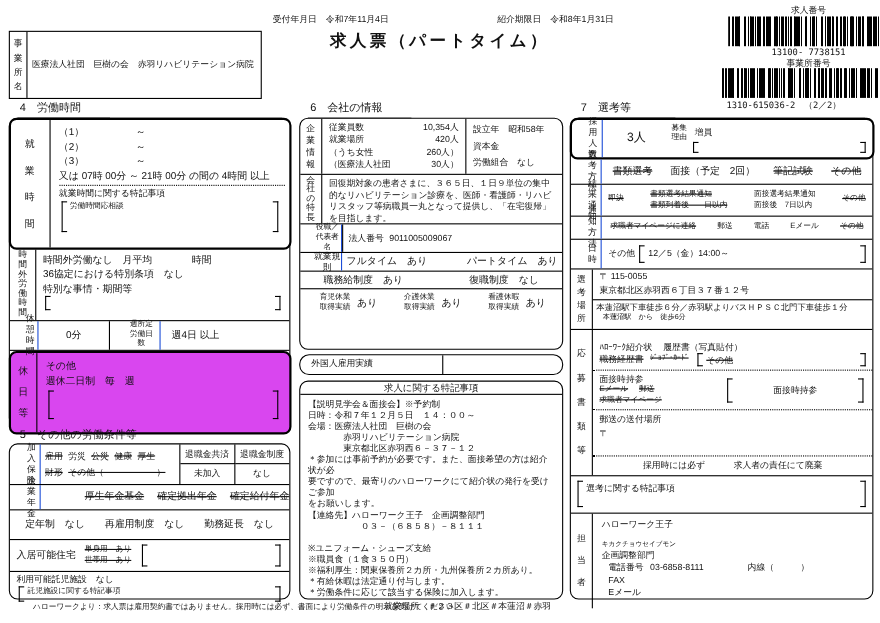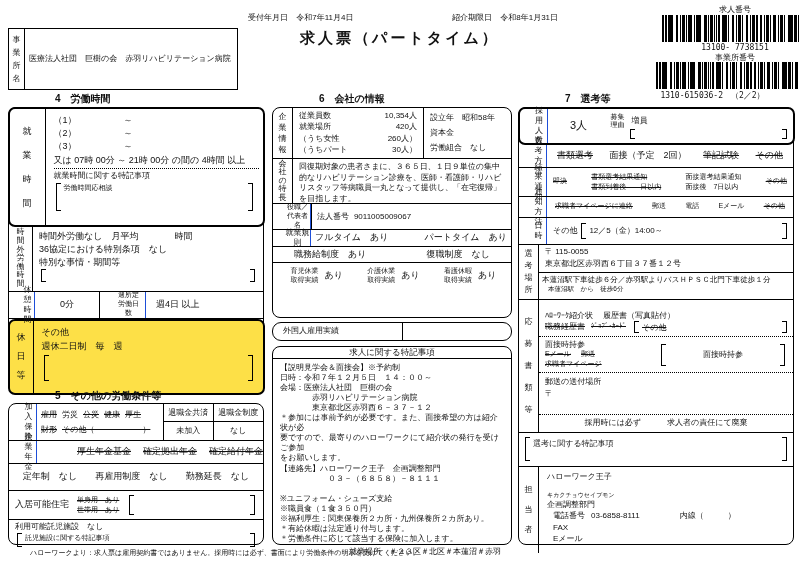--- a/index.html
+++ b/index.html
@@ -16,21 +16,21 @@
   .dot-t{border-top:1px dotted #000;}
   .st{text-decoration:line-through;text-decoration-thickness:1px;}
   .ctr{display:flex;align-items:center;justify-content:center;}
   .vcell{display:flex;align-items:center;justify-content:center;border-right:1px solid #000;flex:none;box-sizing:border-box;}
   .vl{width:1.15em;word-break:break-all;text-align:center;}
   .lbl2{flex:none;display:flex;align-items:center;justify-content:center;text-align:center;border-right:1px solid #1d4ed8;box-sizing:border-box;padding-left:12px;}
   .lbl2 span{width:2.2em;word-break:break-all;}
   .brk{position:relative;box-sizing:border-box;padding:1px 8px;}
   .brk::before{content:"";position:absolute;left:0;top:0;bottom:0;width:4px;border:1px solid #000;border-right:none;}
   .brk::after{content:"";position:absolute;right:0;top:0;bottom:0;width:4px;border:1px solid #000;border-left:none;}
-  .shead{font-weight:bold;font-size:10px;display:inline-block;border-bottom:1px solid #000;padding:0 26px 1px 2px;margin-left:37px;}
+  .shead{font-weight:normal;font-size:10px;display:inline-block;border-bottom:1px solid #000;padding:0 26px 1px 2px;}
   .bar{background:
     repeating-linear-gradient(90deg,#000 0 2px,rgba(0,0,0,0) 2px 4px,#000 4px 5px,rgba(0,0,0,0) 5px 6px,#000 6px 9px,rgba(0,0,0,0) 9px 10px,#000 10px 11px,rgba(0,0,0,0) 11px 14px),
     repeating-linear-gradient(90deg,rgba(0,0,0,0) 0 3px,#000 3px 4px,rgba(0,0,0,0) 4px 9px,#000 9px 11px,rgba(0,0,0,0) 11px 17px);}
   .pre{white-space:pre-line;}
   .mono{font-family:"DejaVu Sans Mono",monospace;}
   .sm{font-size:8px;}
   .xs{font-size:7px;}
 </style>
 </head>
 <body>
@@ -103,21 +103,21 @@
     <div class="lbl2 sm" style="width:26px">
         <span>休憩時間</span>
       </div>
     <div class="ctr br1" style="width:64px">0分</div>
     <div class="lbl2 xs" style="width:46px">
         <span style="width:3.4em">週所定労働日数</span>
       </div>
     <div class="ctr" style="flex:1;justify-content:flex-start;padding-left:10px">週4日 以上</div>
   </div>
 
-  <div class="row" style="height:72px;margin:0 -1.5px -1.5px;border:2.2px solid #000;border-radius:7px;background:#fde047">
+  <div class="row" style="height:72px;margin:0 -1.5px -1.5px;border:2.2px solid #000;border-radius:7px;background:#d946ef">
     <div class="vcell" style="width:24px">
       <div class="vl" style="line-height:19px">休日等</div>
     </div>
     <div class="col" style="flex:1;padding:4px 8px">
       <div style="line-height:14px">その他</div>
       <div style="line-height:14px">週休二日制　毎　週</div>
       <div class="brk" style="height:26px;margin:2px 2px 0"></div>
     </div>
   </div>
 </div>
@@ -198,21 +198,21 @@
         </div>
       <div class="row" style="justify-content:space-between">
           <span>就業場所</span>
           <span>420人</span>
         </div>
       <div class="row" style="justify-content:space-between">
           <span>（うち女性</span>
           <span>260人）</span>
         </div>
       <div class="row" style="justify-content:space-between">
-          <span>（うちパート</span>
+          <span>（医療法人社団</span>
           <span>30人）</span>
         </div>
     </div>
     <div class="col sm" style="flex:1;padding:3px 6px;justify-content:space-around">
       <div><span>設立年</span><span style="margin-left:8px">昭和58年</span></div>
       <div>資本金</div>
       <div><span>労働組合</span><span style="margin-left:8px">なし</span></div>
     </div>
   </div>
 

